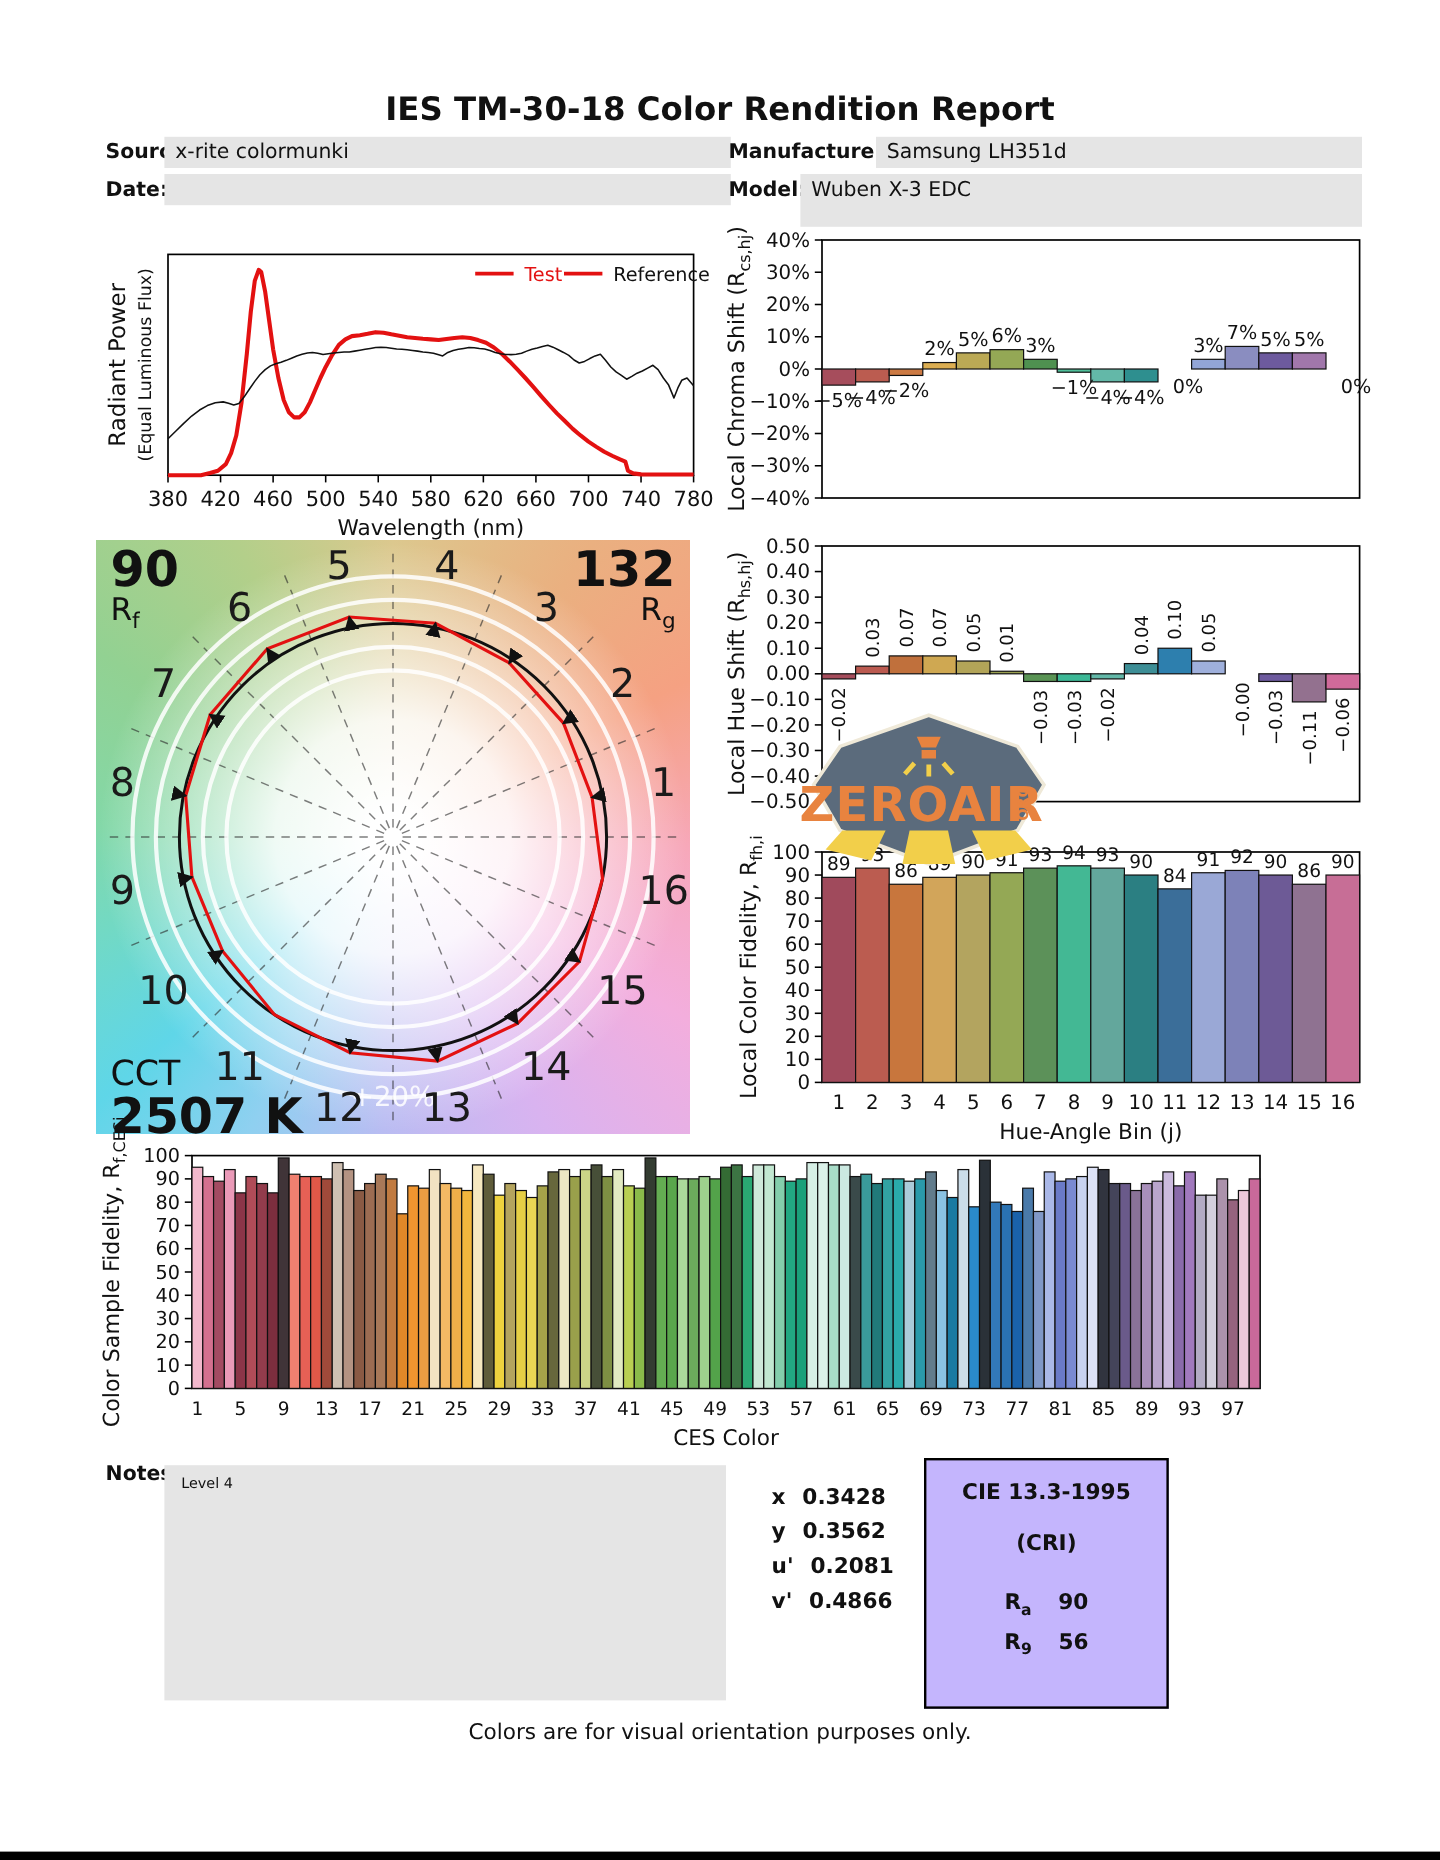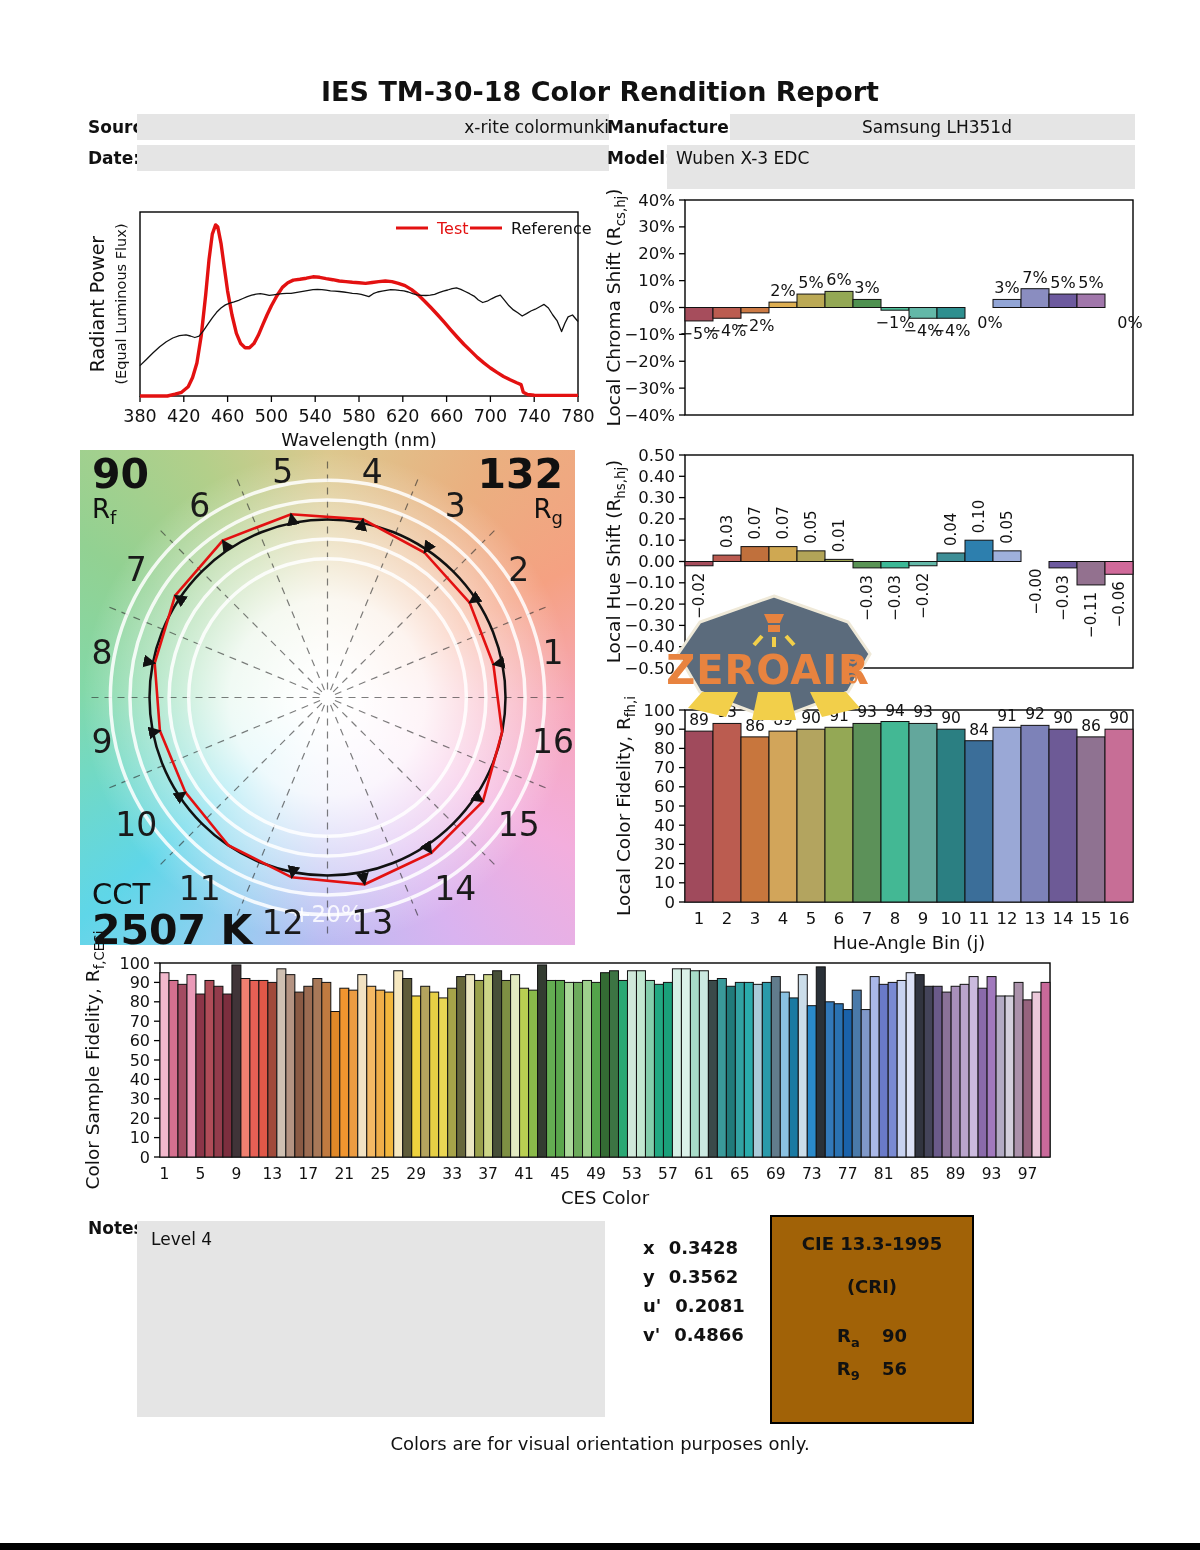--- a/index.html
+++ b/index.html
@@ -14,38 +14,38 @@
        radial-gradient(circle at 50% 50%, rgba(255,255,255,1) 6%, rgba(255,255,255,.88) 28%, rgba(255,255,255,0) 70%),
        conic-gradient(from 0deg,
          #dcc88e 0deg,#eab080 34deg,#f5a182 62deg,#f7a8ba 92deg,#f3aedd 122deg,
          #d9b3f0 152deg,#b9bcf2 182deg,#8fd0f0 206deg,#5fd6e8 228deg,#72d9c4 252deg,
          #83d8a8 272deg,#92d192 302deg,#b3cf8a 332deg,#dcc88e 360deg);}
   #chart-layer{left:0;top:0;}
   .corner{line-height:1.02;}
   .corner .big{font-size:41px;font-weight:bold;}
   .corner .sm{font-size:26px;}
   .corner sub{font-size:18px;}
-  .cri-box{left:770px;top:1215px;width:200px;height:205px;background:#a16207;border:2px solid #000;
+  .cri-box{left:770px;top:1215px;width:200px;height:205px;background:#c4b5fd;border:2px solid #000;
            text-align:center;font-size:18px;font-weight:bold;}
   .foot{width:100%;text-align:center;font-size:18px;font-weight:normal;}
   .chromarow{font-size:18px;font-weight:bold;white-space:nowrap;}
   .chromarow .v{display:inline-block;margin-left:14px;}
   .notesbox{background:#e5e5e5;}
 </style>
 </head>
 <body>
 
 <div class="page">
 
   <div class="abs ttl" style="top:76px;">IES TM-30-18 Color Rendition Report</div>
 
   <div class="abs hlab" style="left:88px;top:117px;">Source:</div>
-  <div class="abs hbox" style="left:137px;top:114px;width:463px;height:26px;text-align:right;">x-rite colormunki</div>
+  <div class="abs hbox" style="left:137px;top:114px;width:463px;height:26px;">x-rite colormunki</div>
   <div class="abs hlab" style="left:607px;top:117px;">Manufacturer:</div>
-  <div class="abs hbox" style="left:730px;top:114px;width:396px;height:26px;text-align:center;">Samsung LH351d</div>
+  <div class="abs hbox" style="left:730px;top:114px;width:396px;height:26px;">Samsung LH351d</div>
 
   <div class="abs hlab" style="left:88px;top:148px;">Date:</div>
   <div class="abs hbox" style="left:137px;top:145px;width:463px;height:26px;"></div>
   <div class="abs hlab" style="left:607px;top:148px;">Model:</div>
   <div class="abs hbox" style="left:667px;top:145px;width:459px;height:44px;">Wuben X-3 EDC</div>
 
   <div class="abs wheel-bg"></div>
 
   <svg id="chart-layer" class="abs" width="1200" height="1550">
       <g>
@@ -507,21 +507,21 @@
     <div class="big">132</div>
     <div class="sm"><span>R</span><sub>g</sub></div>
   </div>
   <div class="abs corner" style="left:92px;top:880px;">
     <div style="font-size:29px;">CCT</div>
     <div class="big">2507 K</div>
   </div>
 
   <div class="abs hlab" style="left:88px;top:1218px;">Notes:</div>
   <div class="abs notesbox" style="left:137px;top:1221px;width:468px;height:196px;">
-    <div style="font-size:17px;padding:8px 0 0 14px;">Level 4</div>
+    <div style="font-size:12px;padding:8px 0 0 14px;">Level 4</div>
   </div>
 
   <div class="abs chromarow" style="left:643px;top:1237px;">
     <span>x</span><span class="v">0.3428</span>
   </div>
   <div class="abs chromarow" style="left:643px;top:1266px;">
     <span>y</span><span class="v">0.3562</span>
   </div>
   <div class="abs chromarow" style="left:643px;top:1295px;">
     <span>u'</span><span class="v">0.2081</span>

